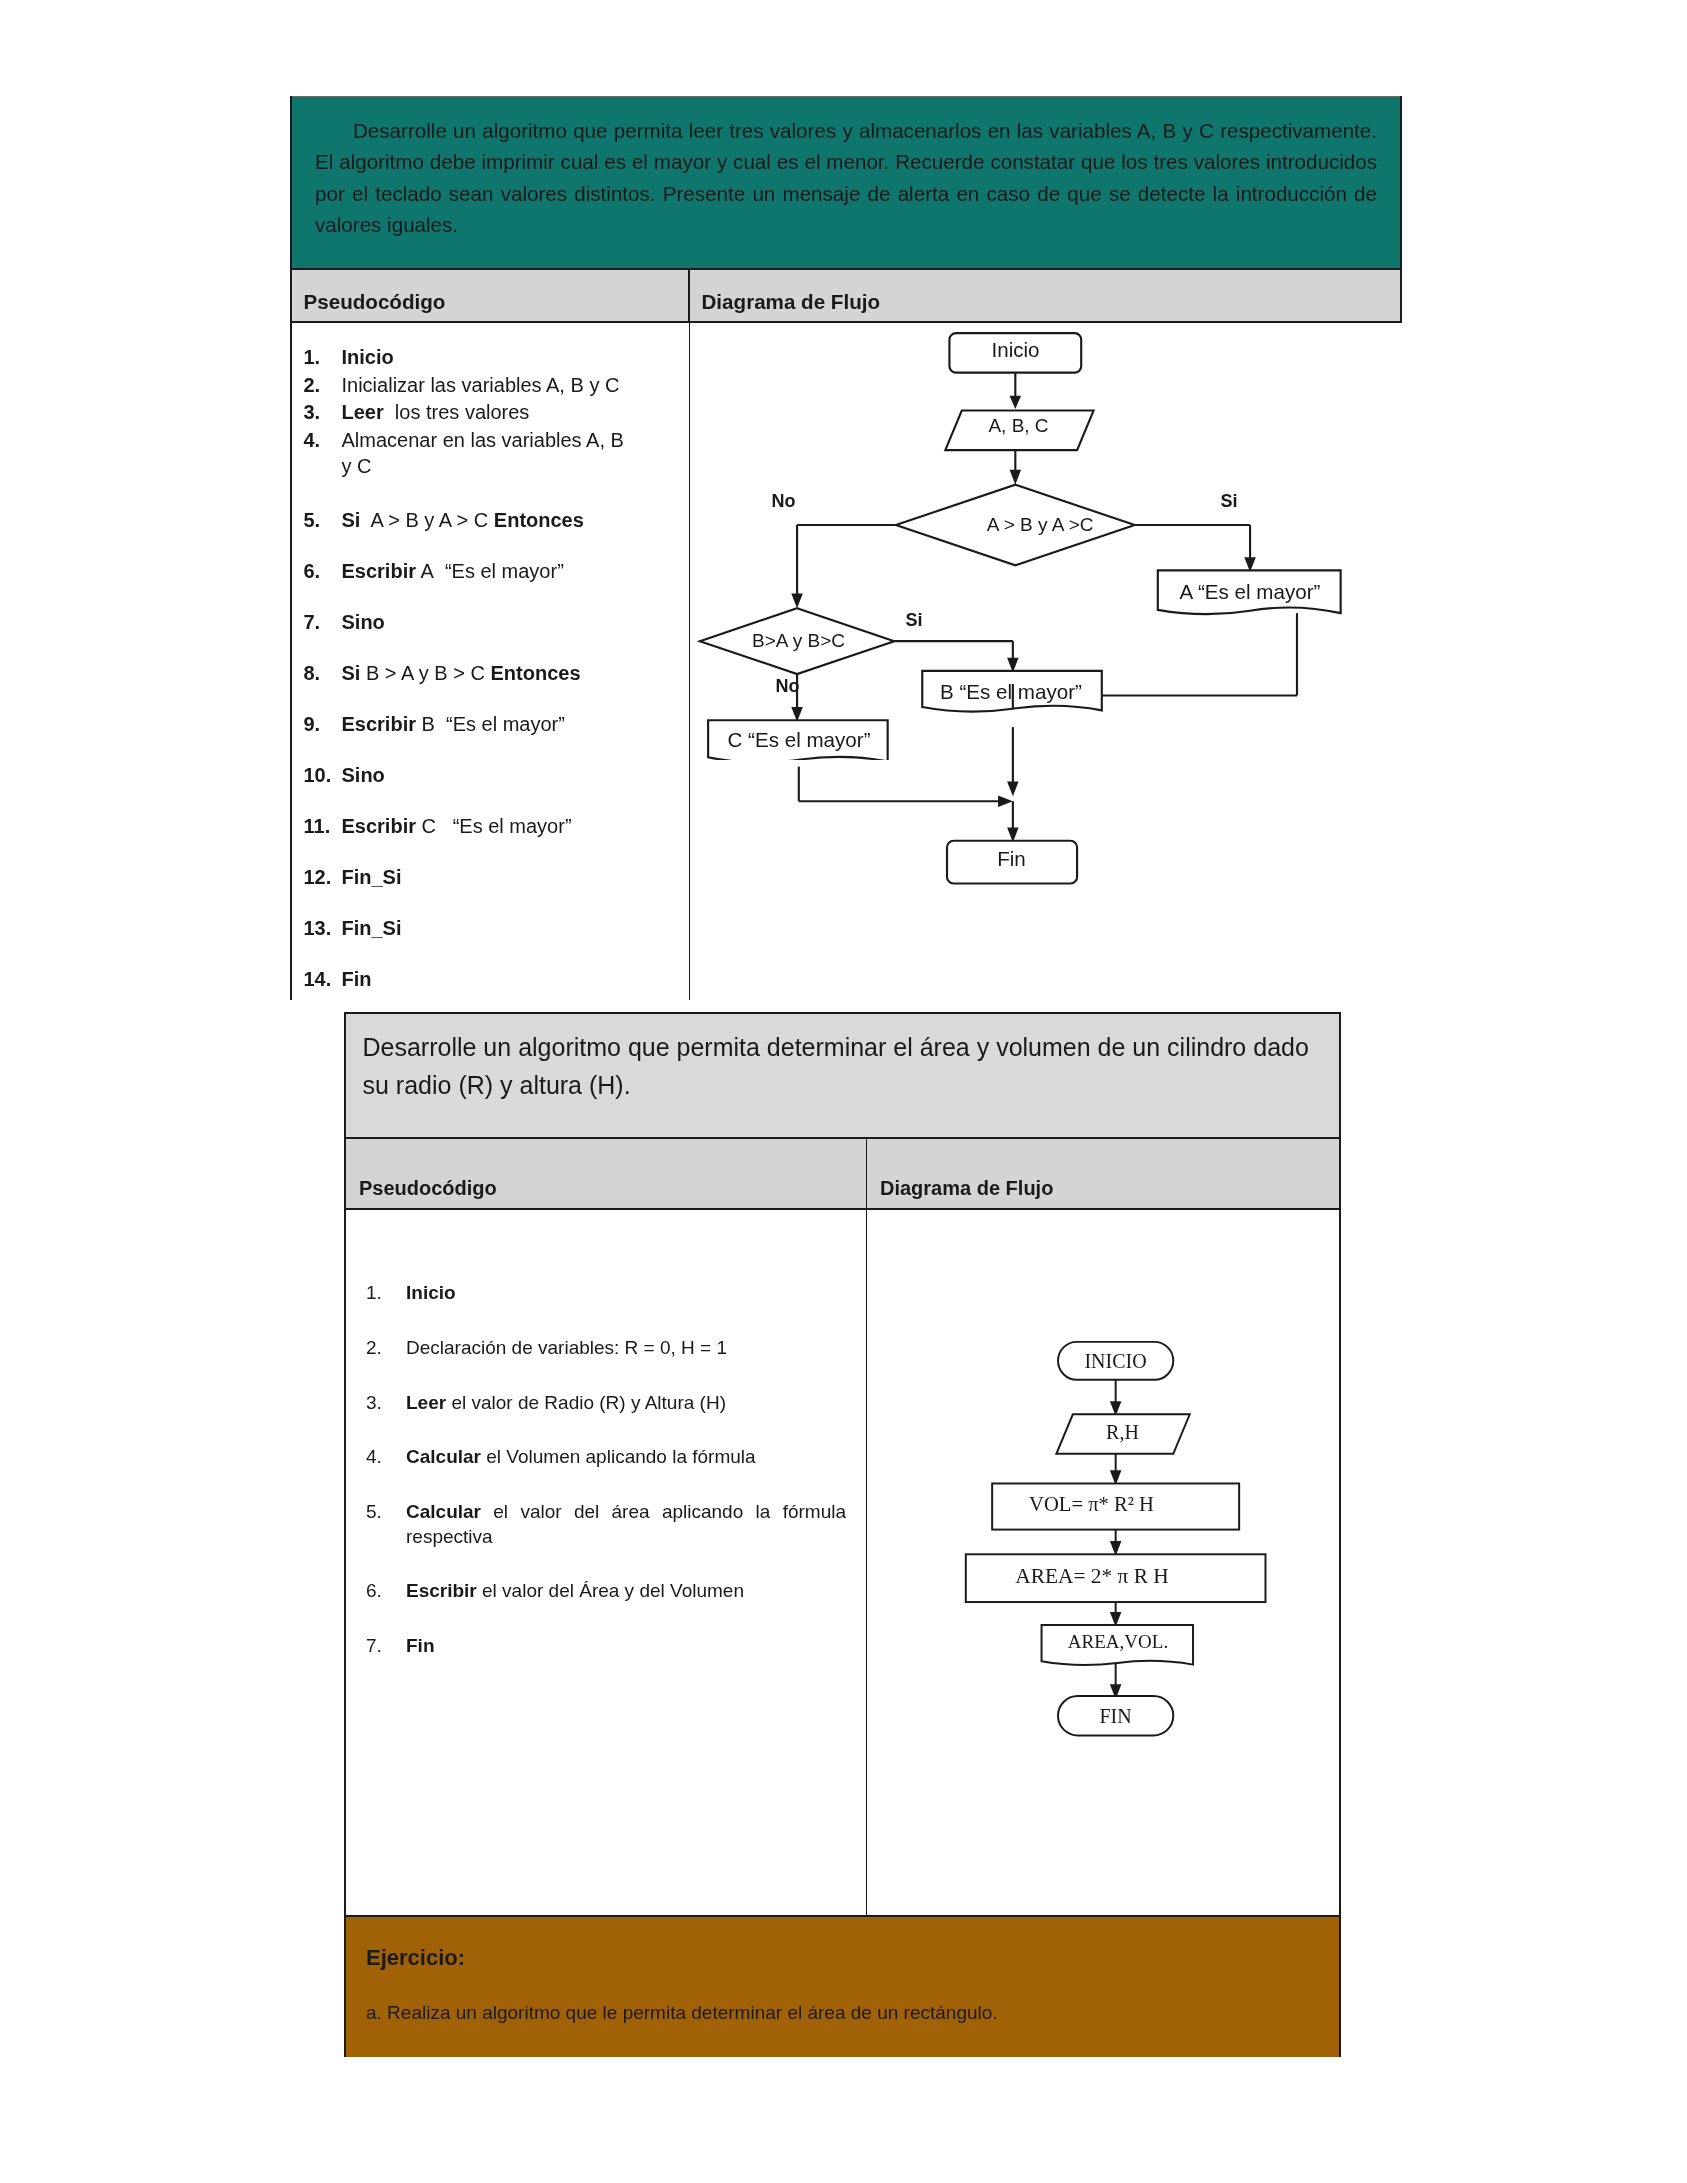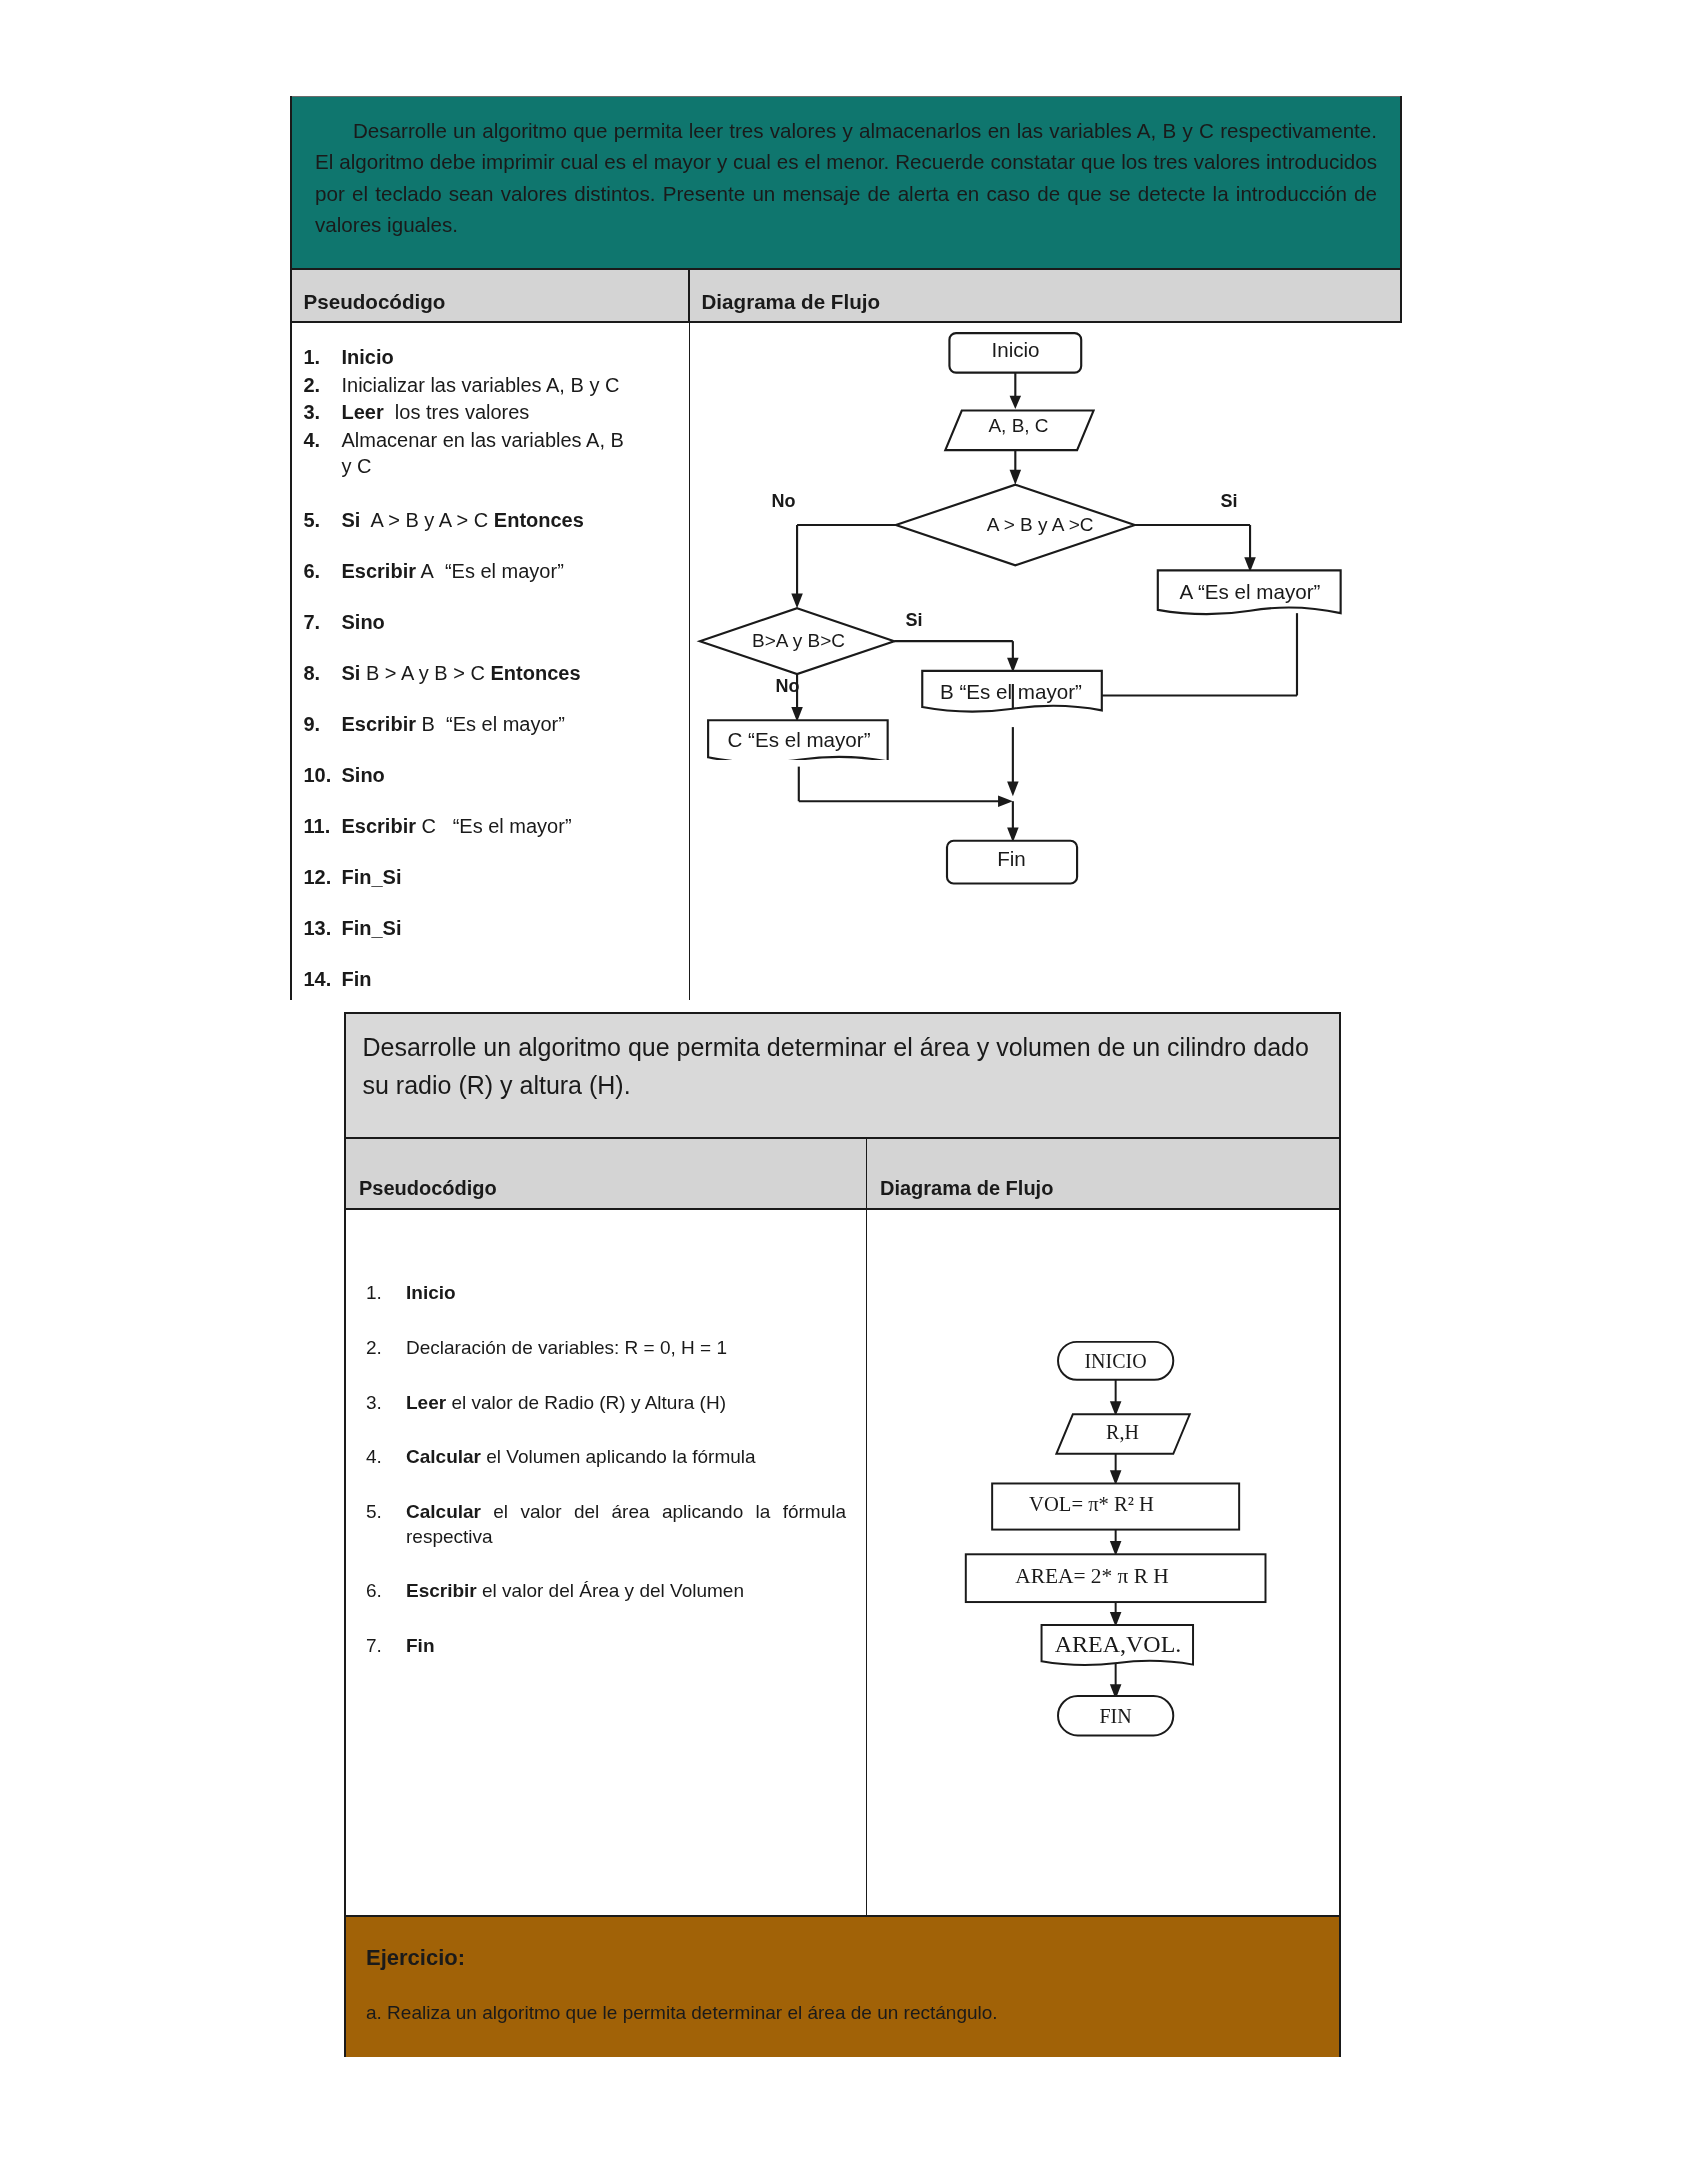--- a/index.html
+++ b/index.html
@@ -384,21 +384,21 @@
           </g>
 
           <rect x="232" y="590" width="140" height="48" rx="24" ry="24"></rect>
         </g>
       </svg>
 
       <div style="position:absolute;left:191px;top:140px;width:115px;text-align:center;font-size:20px;font-family:'Liberation Serif',serif;">INICIO</div>
       <div style="position:absolute;left:189px;top:211px;width:133px;text-align:center;font-size:20px;font-family:'Liberation Serif',serif;">R,H</div>
       <div style="position:absolute;left:125px;top:283px;width:199px;text-align:center;font-size:20.6px;font-family:'Liberation Serif',serif;">VOL= π* R² H</div>
       <div style="position:absolute;left:99px;top:354px;width:252px;text-align:center;font-size:21.4px;font-family:'Liberation Serif',serif;">AREA=  2* π R H</div>
-      <div style="position:absolute;left:175px;top:421px;width:152px;text-align:center;font-size:24px;font-family:'Liberation Serif',serif;">AREA,VOL.</div>
+      <div style="position:absolute;left:175px;top:421px;width:152px;text-align:center;font-size:19px;font-family:'Liberation Serif',serif;">AREA,VOL.</div>
       <div style="position:absolute;left:191px;top:495px;width:115px;text-align:center;font-size:20px;font-family:'Liberation Serif',serif;">FIN</div>
     </td>
   </tr>
   <tr>
     <td class="ej-cell" colspan="2">
       <div class="ej-title">Ejercicio:</div>
       <div class="ej-item">a. Realiza un algoritmo que le permita determinar el área de un rectángulo.</div>
     </td>
   </tr>
 </tbody>

